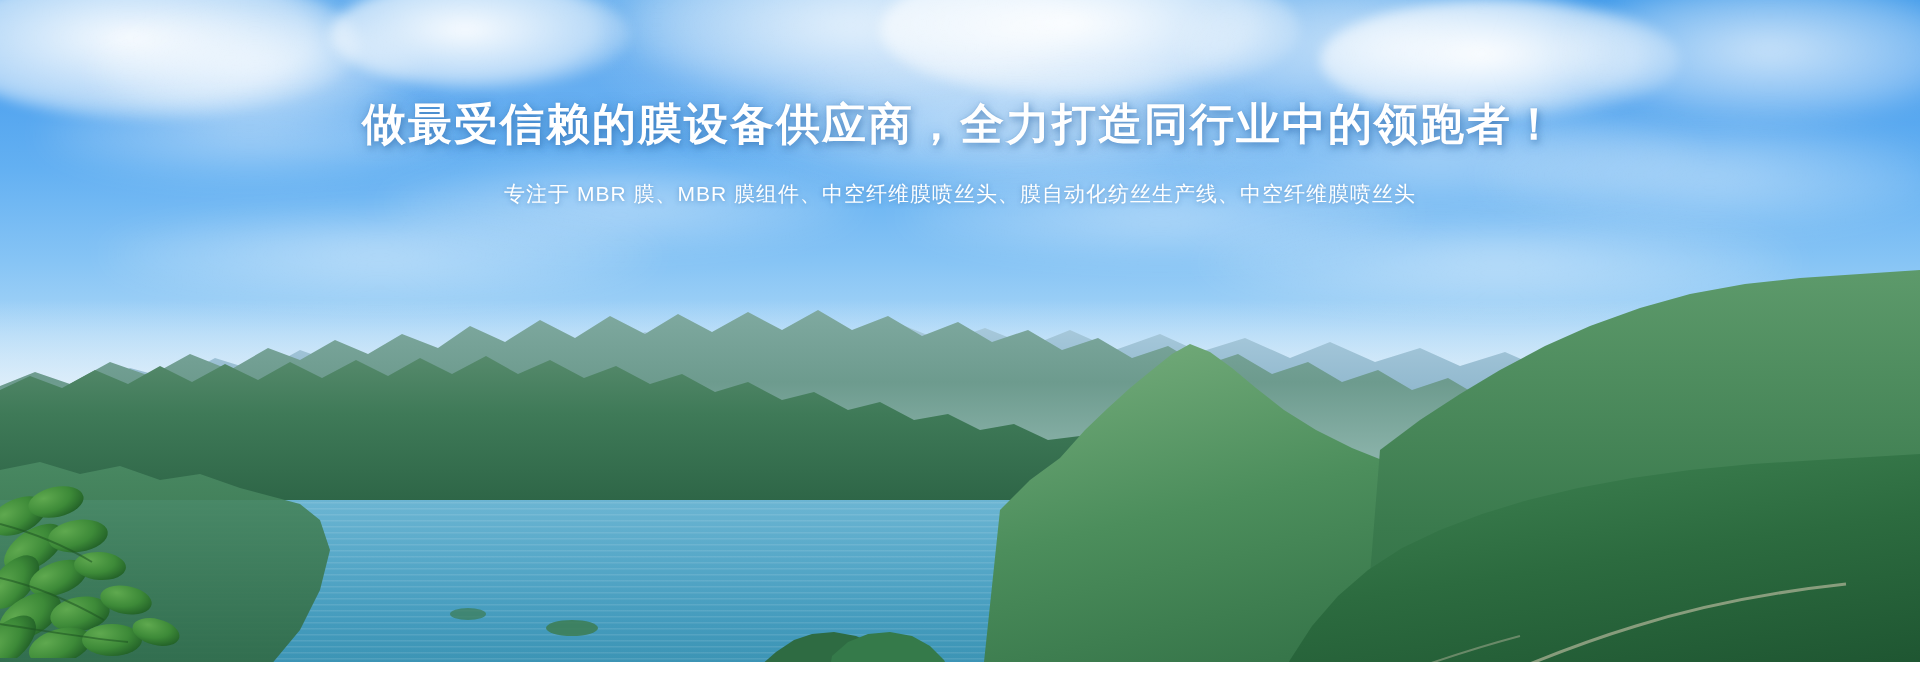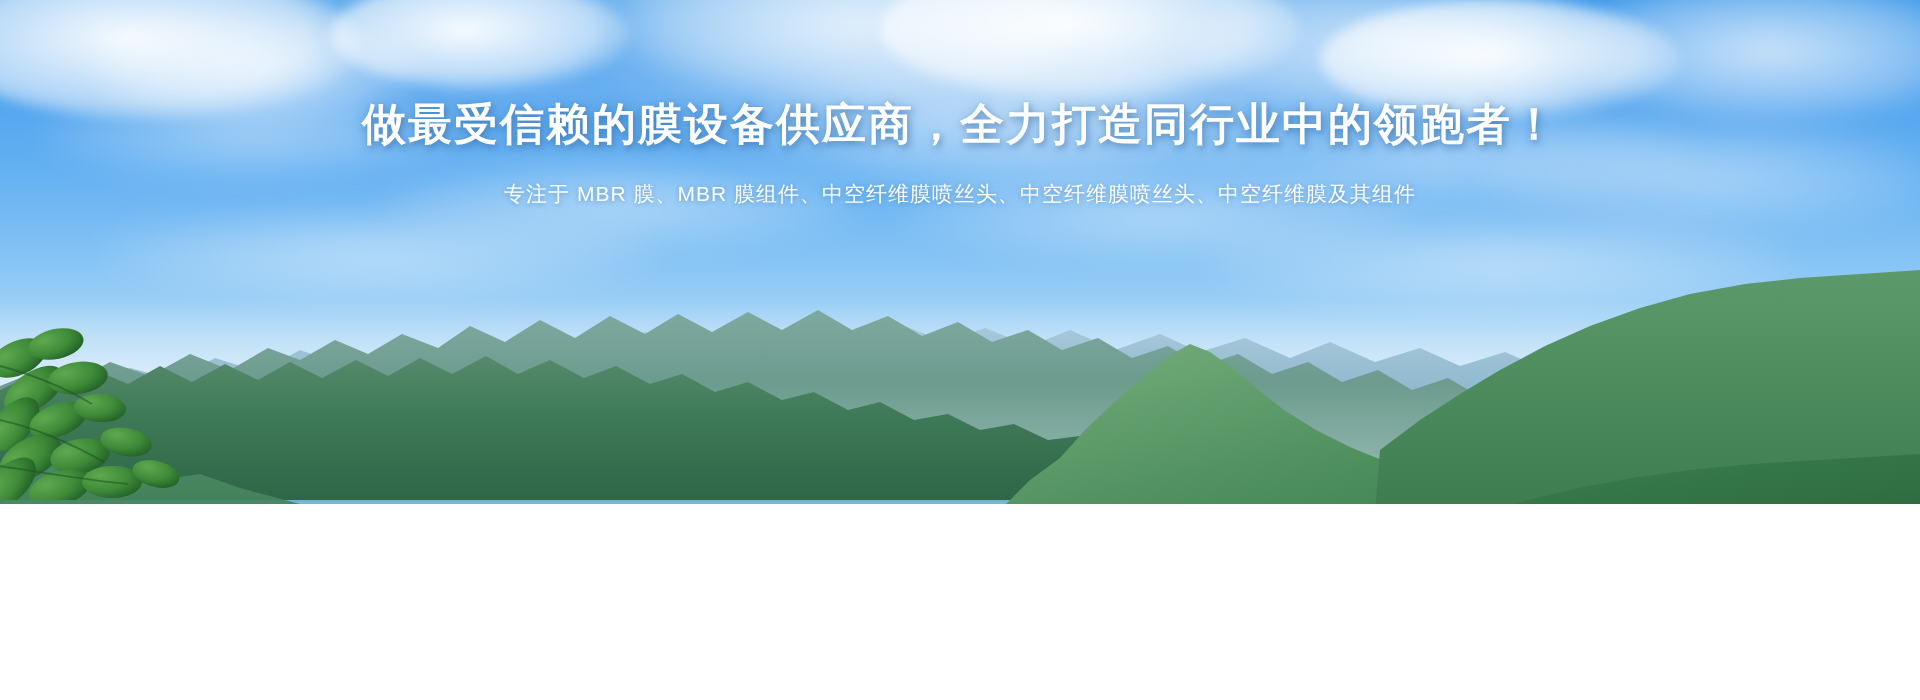--- a/index.html
+++ b/index.html
@@ -7,21 +7,21 @@
     padding: 0;
     background: #fff;
   }
   body {
     font-family: "Liberation Sans", "DejaVu Sans", sans-serif;
   }
 
   .banner {
     position: relative;
     width: 1920px;
-    height: 504px;
+    height: 662px;
     overflow: hidden;
   }
 
   
   .sky {
     position: absolute;
     left: 0; top: 0;
     width: 1920px;
     height: 420px;
     background:
@@ -326,17 +326,17 @@
         <path d="M0,96 C30,104 62,116 92,134"></path>
         <path d="M0,150 C36,158 72,174 104,192"></path>
         <path d="M0,196 C40,202 84,210 128,214"></path>
       </g>
     </svg>
   </div>
 
   <div class="copy">
     <h1 class="headline">做最受信赖的膜设备供应商，全力打造同行业中的领跑者！</h1>
 
-    <p class="subhead">专注于 MBR 膜、MBR 膜组件、中空纤维膜喷丝头、中空纤维膜喷丝头、中空纤维膜及其组件</p>
+    <p class="subhead">专注于 MBR 膜、MBR 膜组件、中空纤维膜喷丝头、膜自动化纺丝生产线、中空纤维膜喷丝头</p>
 
   </div>
 
 </div>
 
 </body></html>

